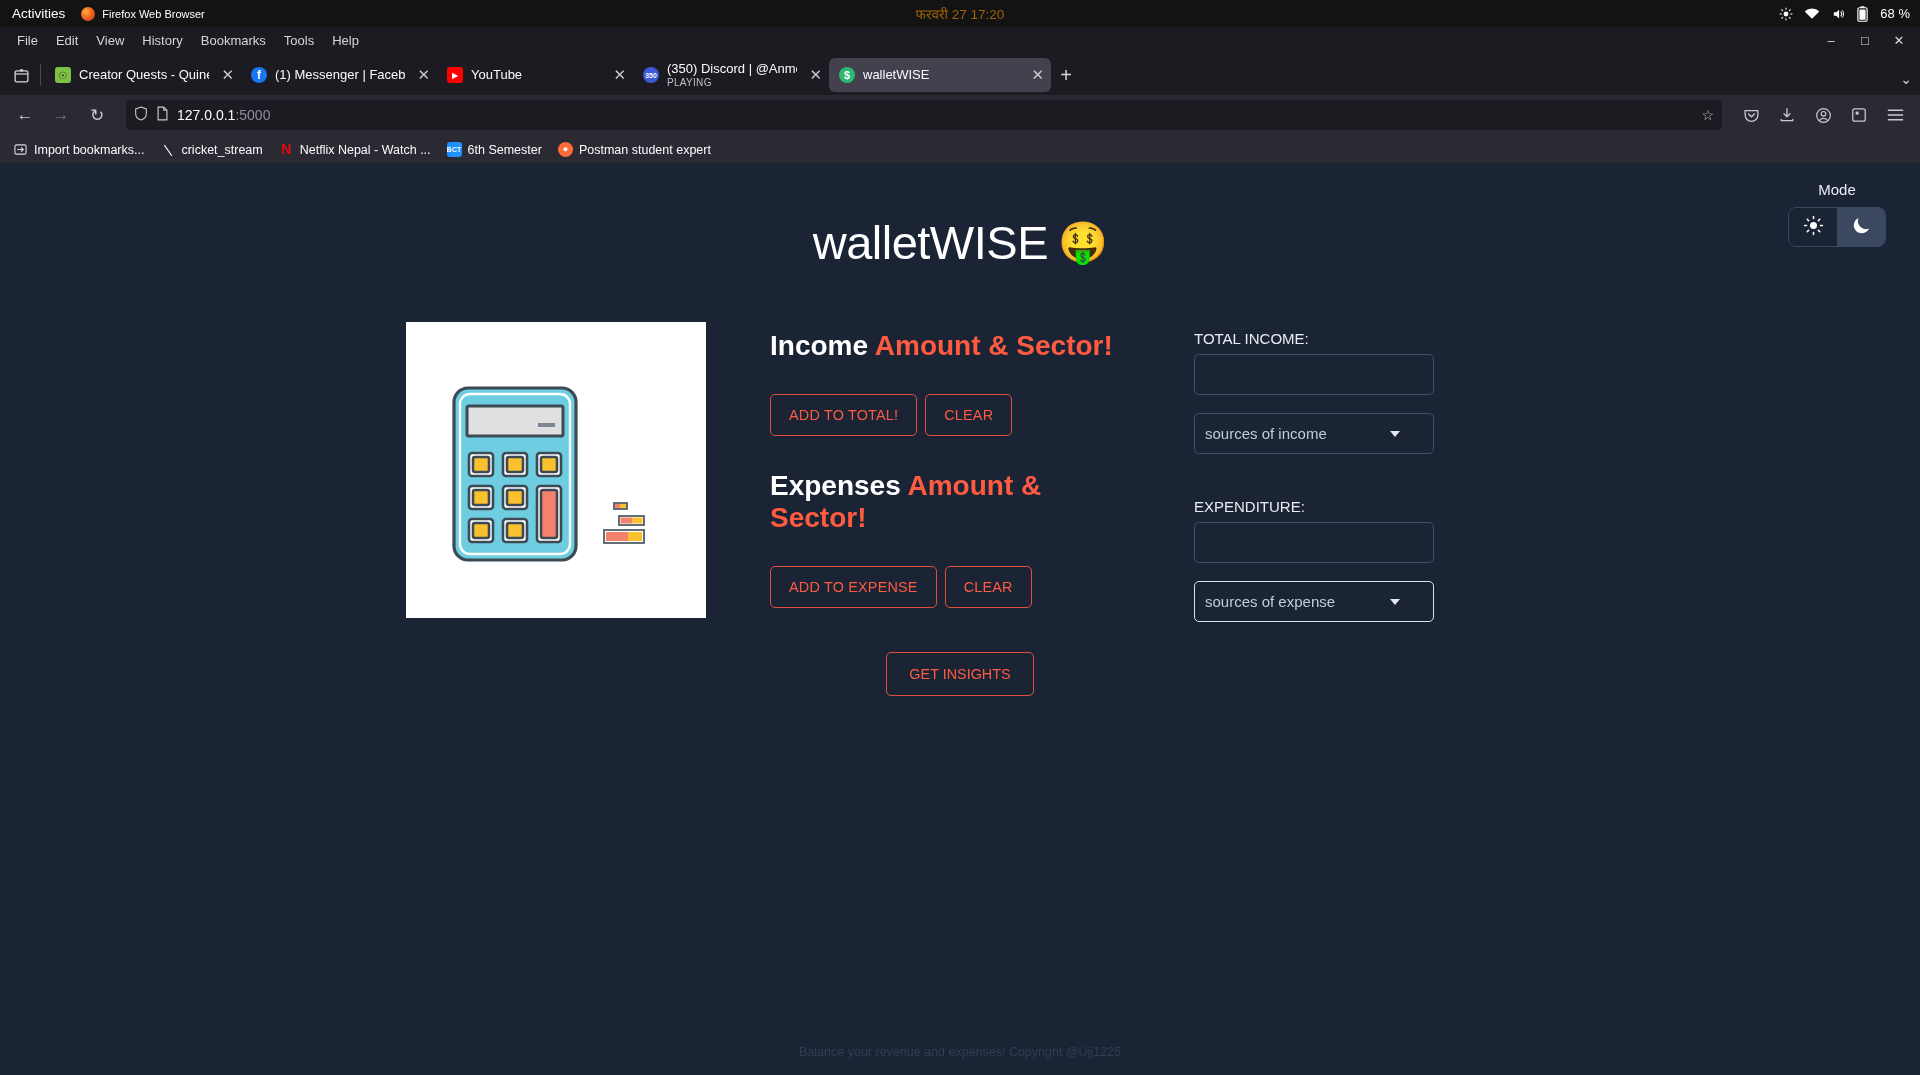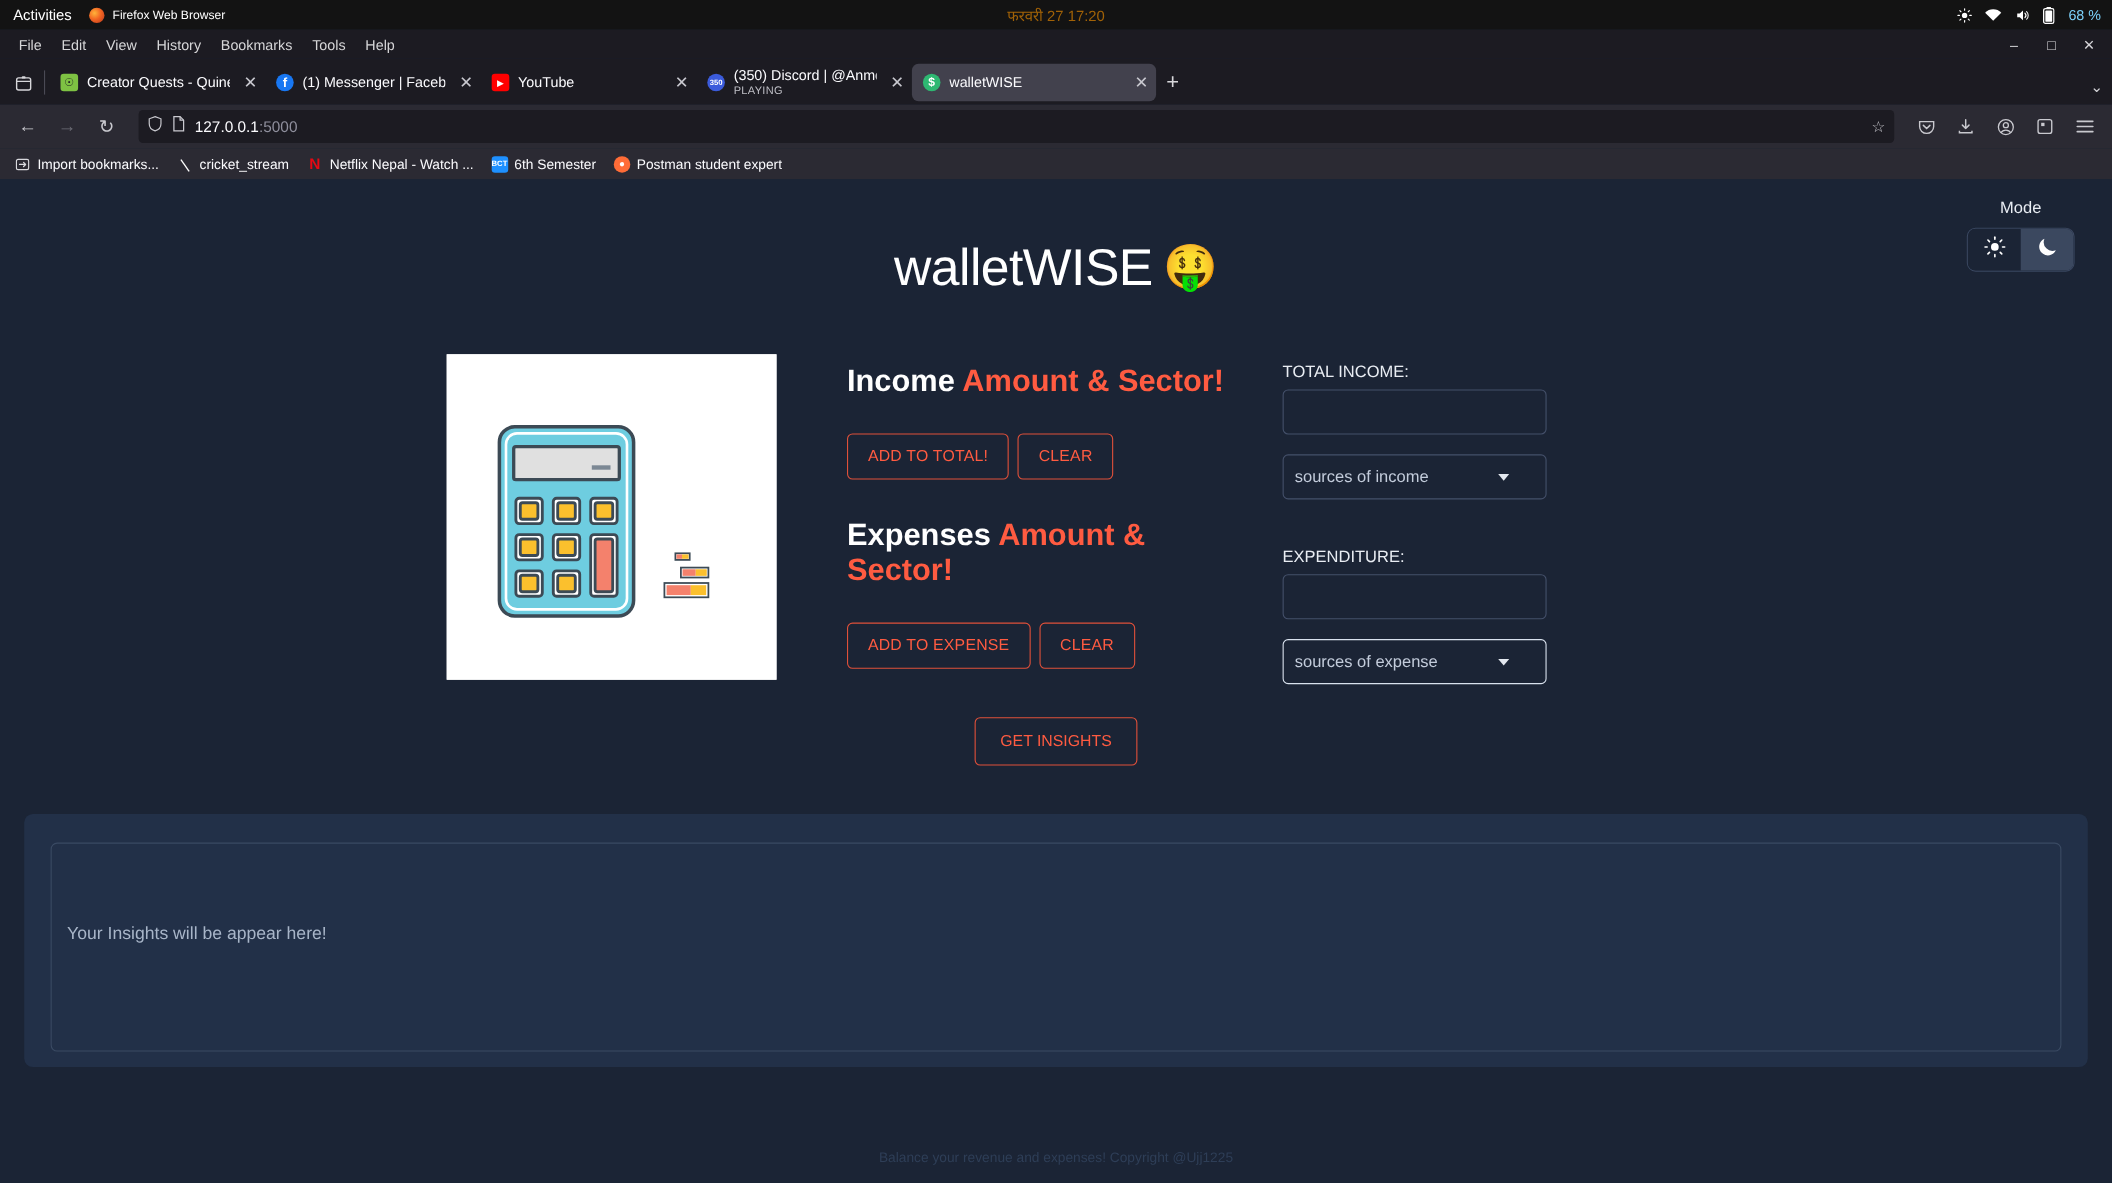--- a/index.html
+++ b/index.html
@@ -27,21 +27,21 @@
   }
   .gnome-clock {
     position: absolute; left: 50%; transform: translateX(-50%);
     font-size: 13.5px; color: #a16207; white-space: nowrap;
   }
   .gnome-tray {
     position: absolute; right: 10px; top: 0; height: 27px;
     display: flex; align-items: center; gap: 11px;
   }
   .tray-ico { display:flex; align-items:center; justify-content:center; }
-  .tray-batt-text { font-size: 13px; color: #7dd3fc; margin-left: 1px; }
+  .tray-batt-text { font-size: 13px; color: #ffffff; margin-left: 1px; }
 
   
   .ff-menubar {
     height: 26px; background: #1c1b22;
     display: flex; align-items: center;
     padding-left: 8px; gap: 0px;
     position: relative;
   }
   .ff-menu-item {
     color: #d6d6d8; font-size: 13px;
@@ -142,21 +142,21 @@
   }
   .emoji { font-size: 40px; }
 
   .main-grid {
     display:flex; margin-top: 52px; padding-left: 406px; gap: 64px;
   }
   .calc-card {
     width: 300px; height: 296px; background:#ffffff;
     flex: 0 0 300px; position:relative;
   }
-  .forms-col { display:flex; gap: 36px; }
+  .forms-col { display:flex; gap: 64px; }
   .left-forms { width: 360px; padding-top: 8px;}
   .right-forms { width: 240px; padding-top: 8px;}
 
   .sec-head { font-size: 28px; font-weight: bold; color:#ffffff; margin-bottom: 10px; }
   .sec-head .accent { color:#ff5b41; }
 
   .btn-row { display:flex; gap: 8px; margin-top: 32px; }
   .obtn {
     border: 1px solid #e0503a; background: transparent;
     color:#ff5b41; font-size: 14.4px;
@@ -528,20 +528,15 @@
           </select>
         </div>
       </div>
     </div>
   </div>
 
   <div class="insights-btn-wrap">
     <button class="insights-btn">GET INSIGHTS</button>
   </div>
 
-  <div class="insights-panel">
-    <div class="insights-inner">
-      <div class="insights-text">Your Insights will be appear here!</div>
-    </div>
-  </div>
 
   <div class="footer-note">Balance your revenue and expenses! Copyright @Ujj1225</div>
 </div>
 
 </body></html>

